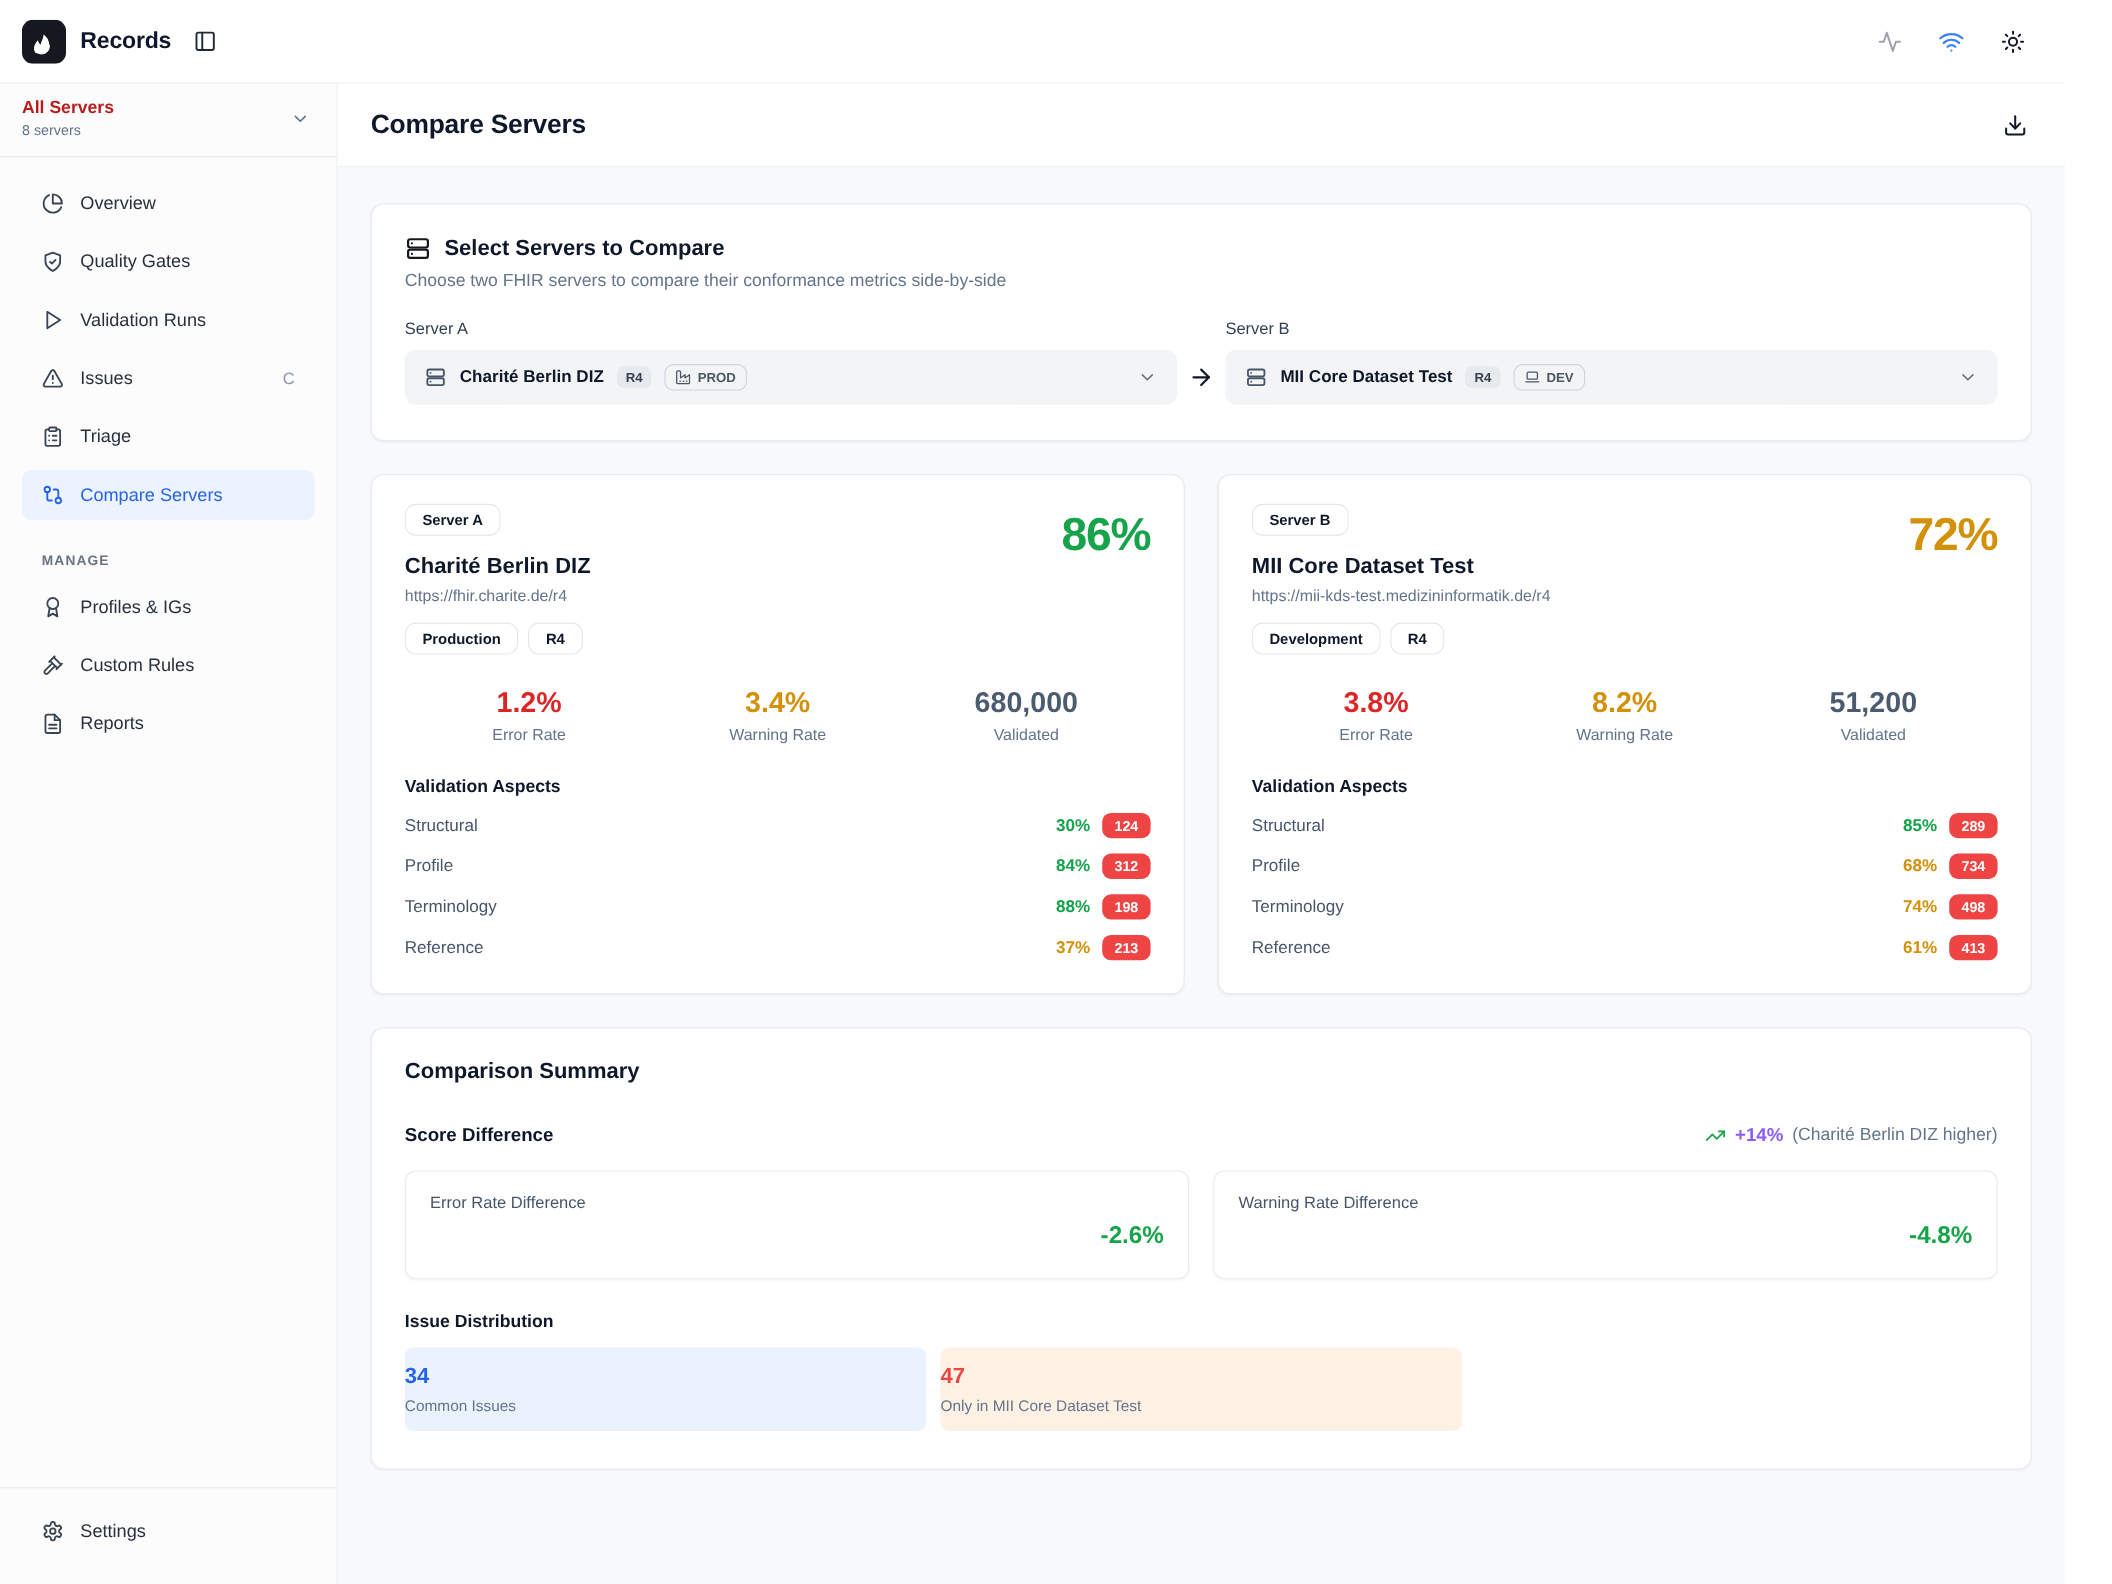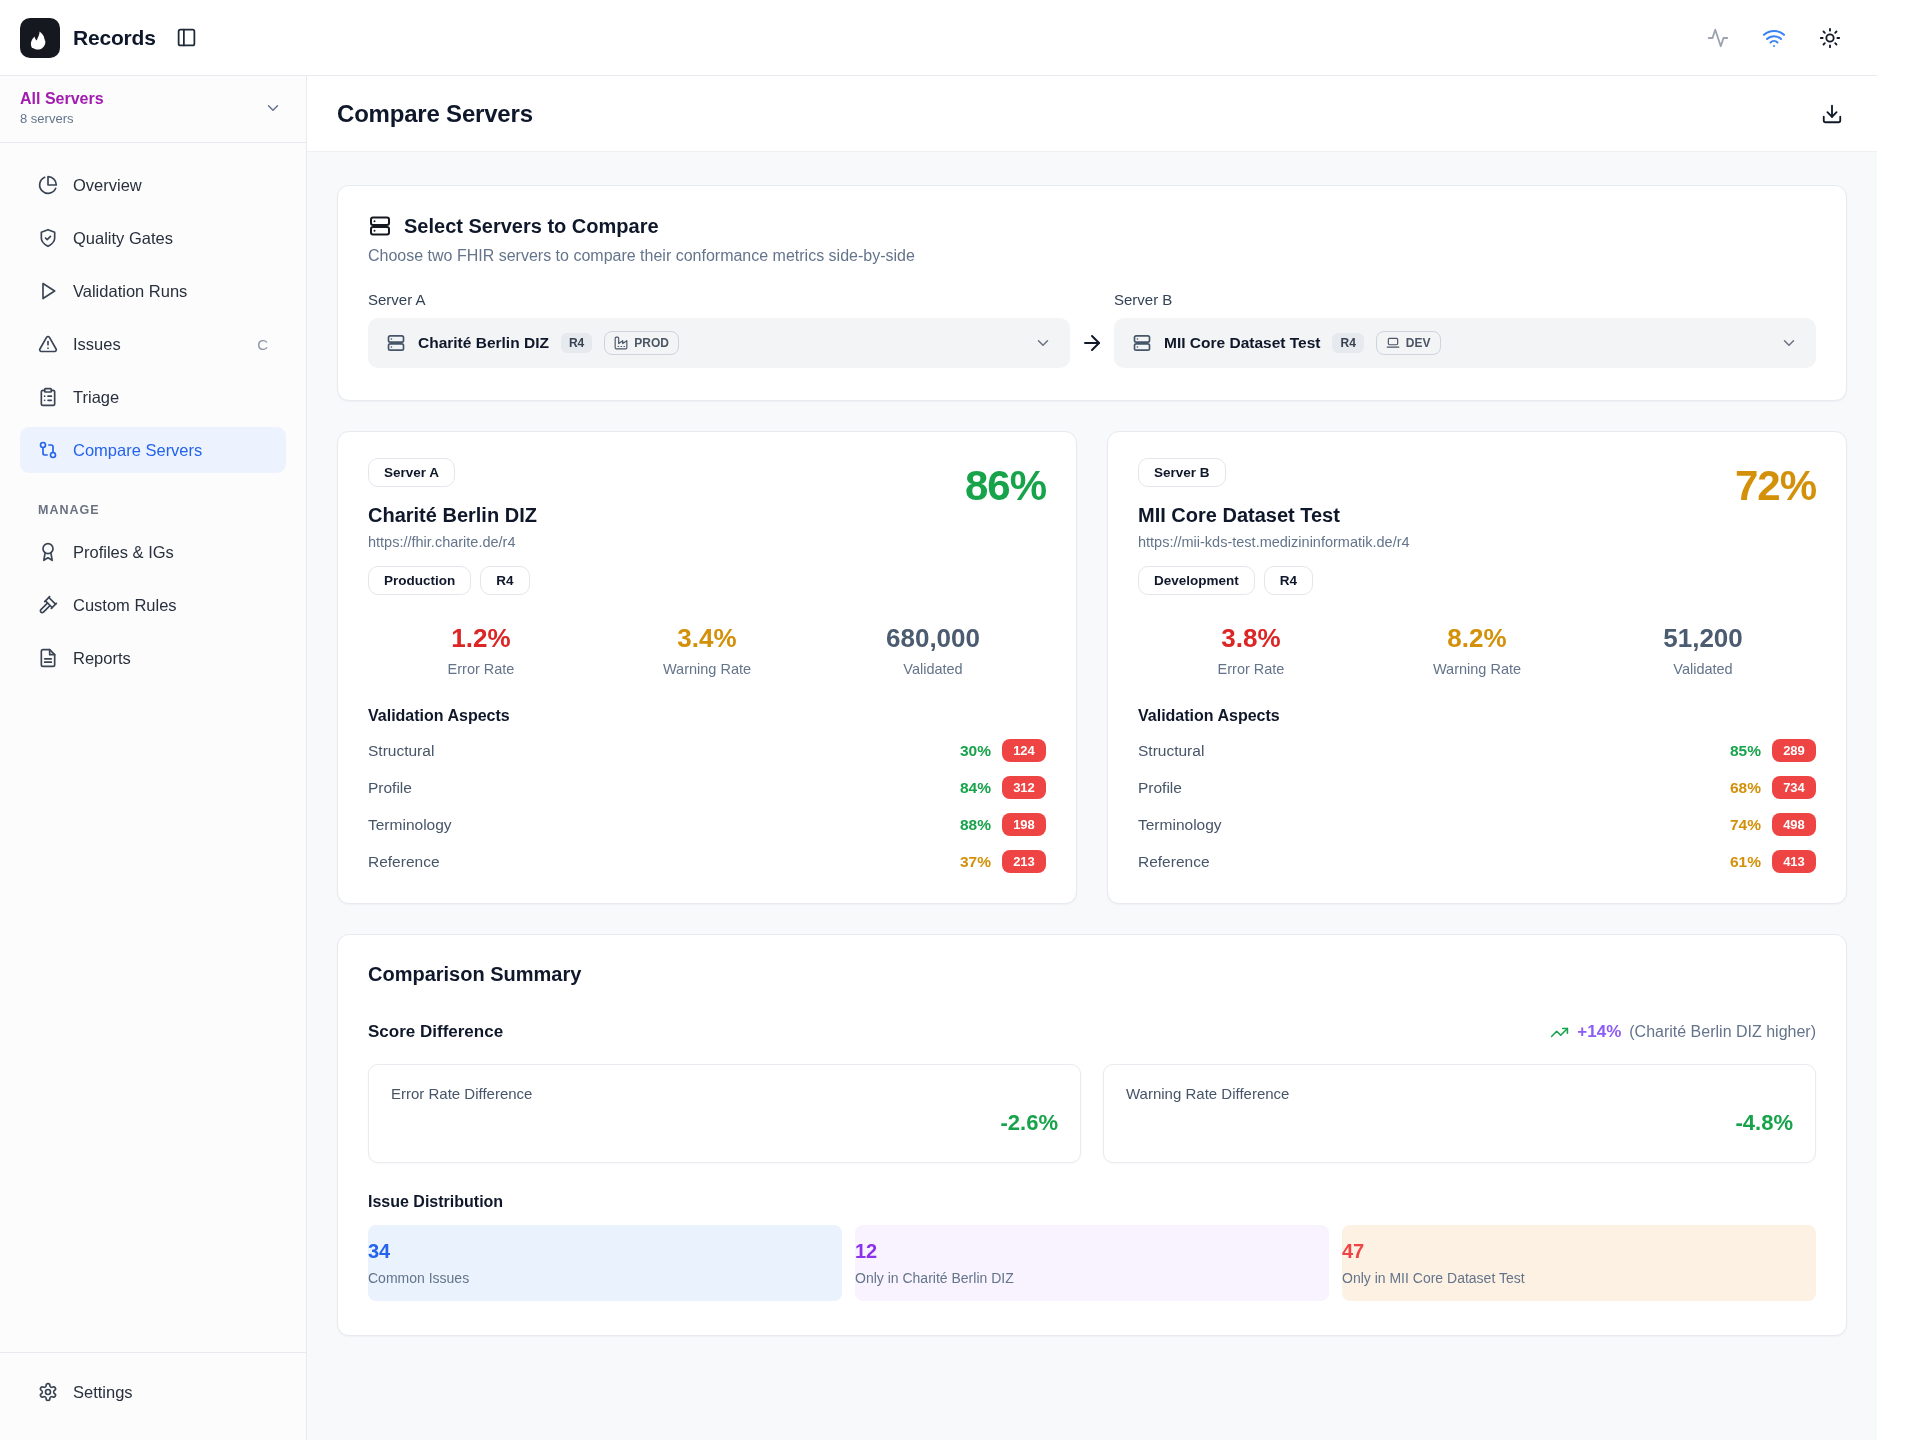--- a/index.html
+++ b/index.html
@@ -20,21 +20,21 @@
   .icon-wifi { color:#3b82f6; }
   .icon-sun { color:#111827; }
 
   
   .body { flex:1; display:flex; min-height:0; }
 
   
   .sidebar { width:307px; flex:none; background:#fcfcfd; border-right:1px solid #e7eaee; display:flex; flex-direction:column; }
   .server-selector { display:flex; align-items:center; padding:14px 24px 16px 20px; border-bottom:1px solid #e7eaee; cursor:pointer; }
   .server-selector .txt { flex:1; }
-  .server-selector .t1 { font-size:16px; font-weight:700; color:#a21caf; }
+  .server-selector .t1 { font-size:16px; font-weight:700; color:#b91c1c; }
   .server-selector .t2 { font-size:13px; color:#64748b; margin-top:3px; }
   .server-selector .chev { color:#64748b; }
 
   .nav { padding-top:19px; }
   .nav-item { display:flex; align-items:center; gap:15px; height:46px; margin:0 20px 7px; padding:0 18px; border-radius:9px; font-size:16.5px; color:#28303d; cursor:pointer; }
   .nav-item .nico { color:#3a4454; flex:none; }
   .nav-item.active { background:#ecf3fe; color:#2563eb; }
   .nav-item.active .nico { color:#2563eb; }
   .nav-trailing { margin-left:auto; color:#8b95a5; font-size:15px; }
 
@@ -525,24 +525,20 @@
               <div class="diff-lbl">Warning Rate Difference</div>
               <div class="diff-val">-4.8%</div>
             </div>
           </div>
           <div class="dist-label">Issue Distribution</div>
           <div class="dist-grid">
             <div class="dist-box" data-tone="blue">
               <div class="dist-val">34</div>
               <div class="dist-lbl">Common Issues</div>
             </div>
-            <div class="dist-box" data-tone="purple">
-              <div class="dist-val">12</div>
-              <div class="dist-lbl">Only in Charité Berlin DIZ</div>
-            </div>
             <div class="dist-box" data-tone="orange">
               <div class="dist-val">47</div>
               <div class="dist-lbl">Only in MII Core Dataset Test</div>
             </div>
           </div>
         </div>
 
       </div>
     </div>
   </div>

